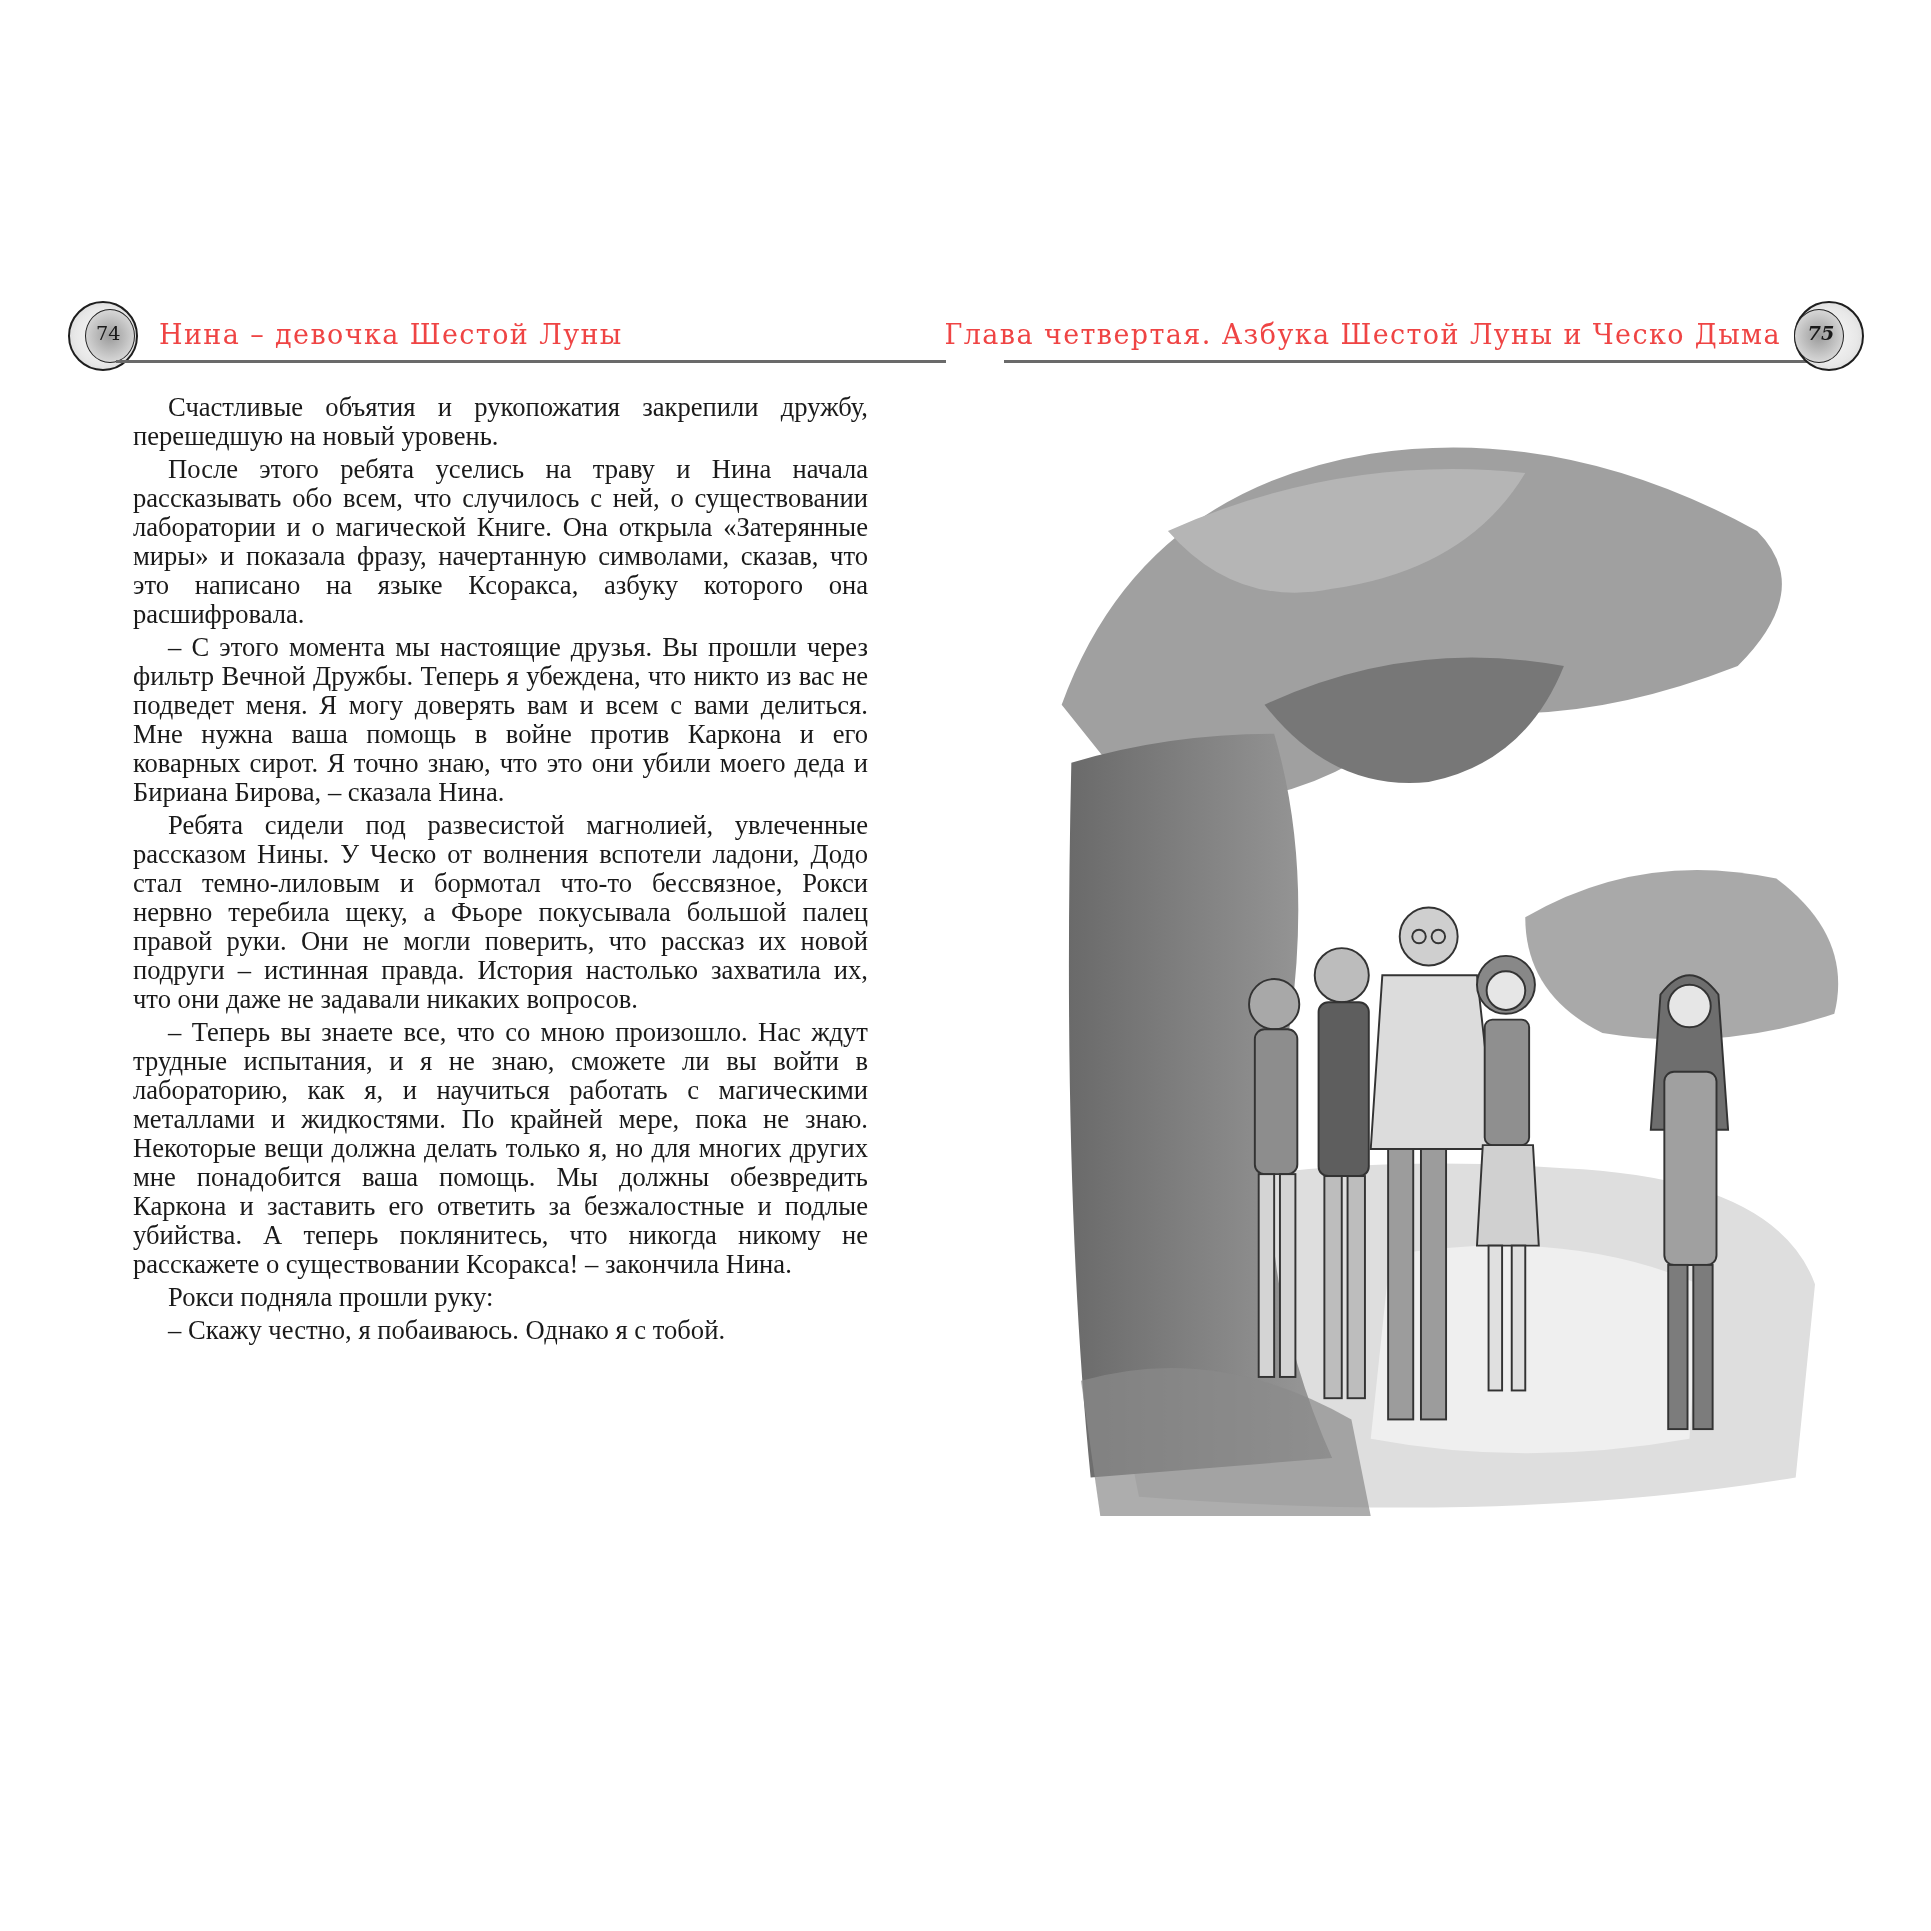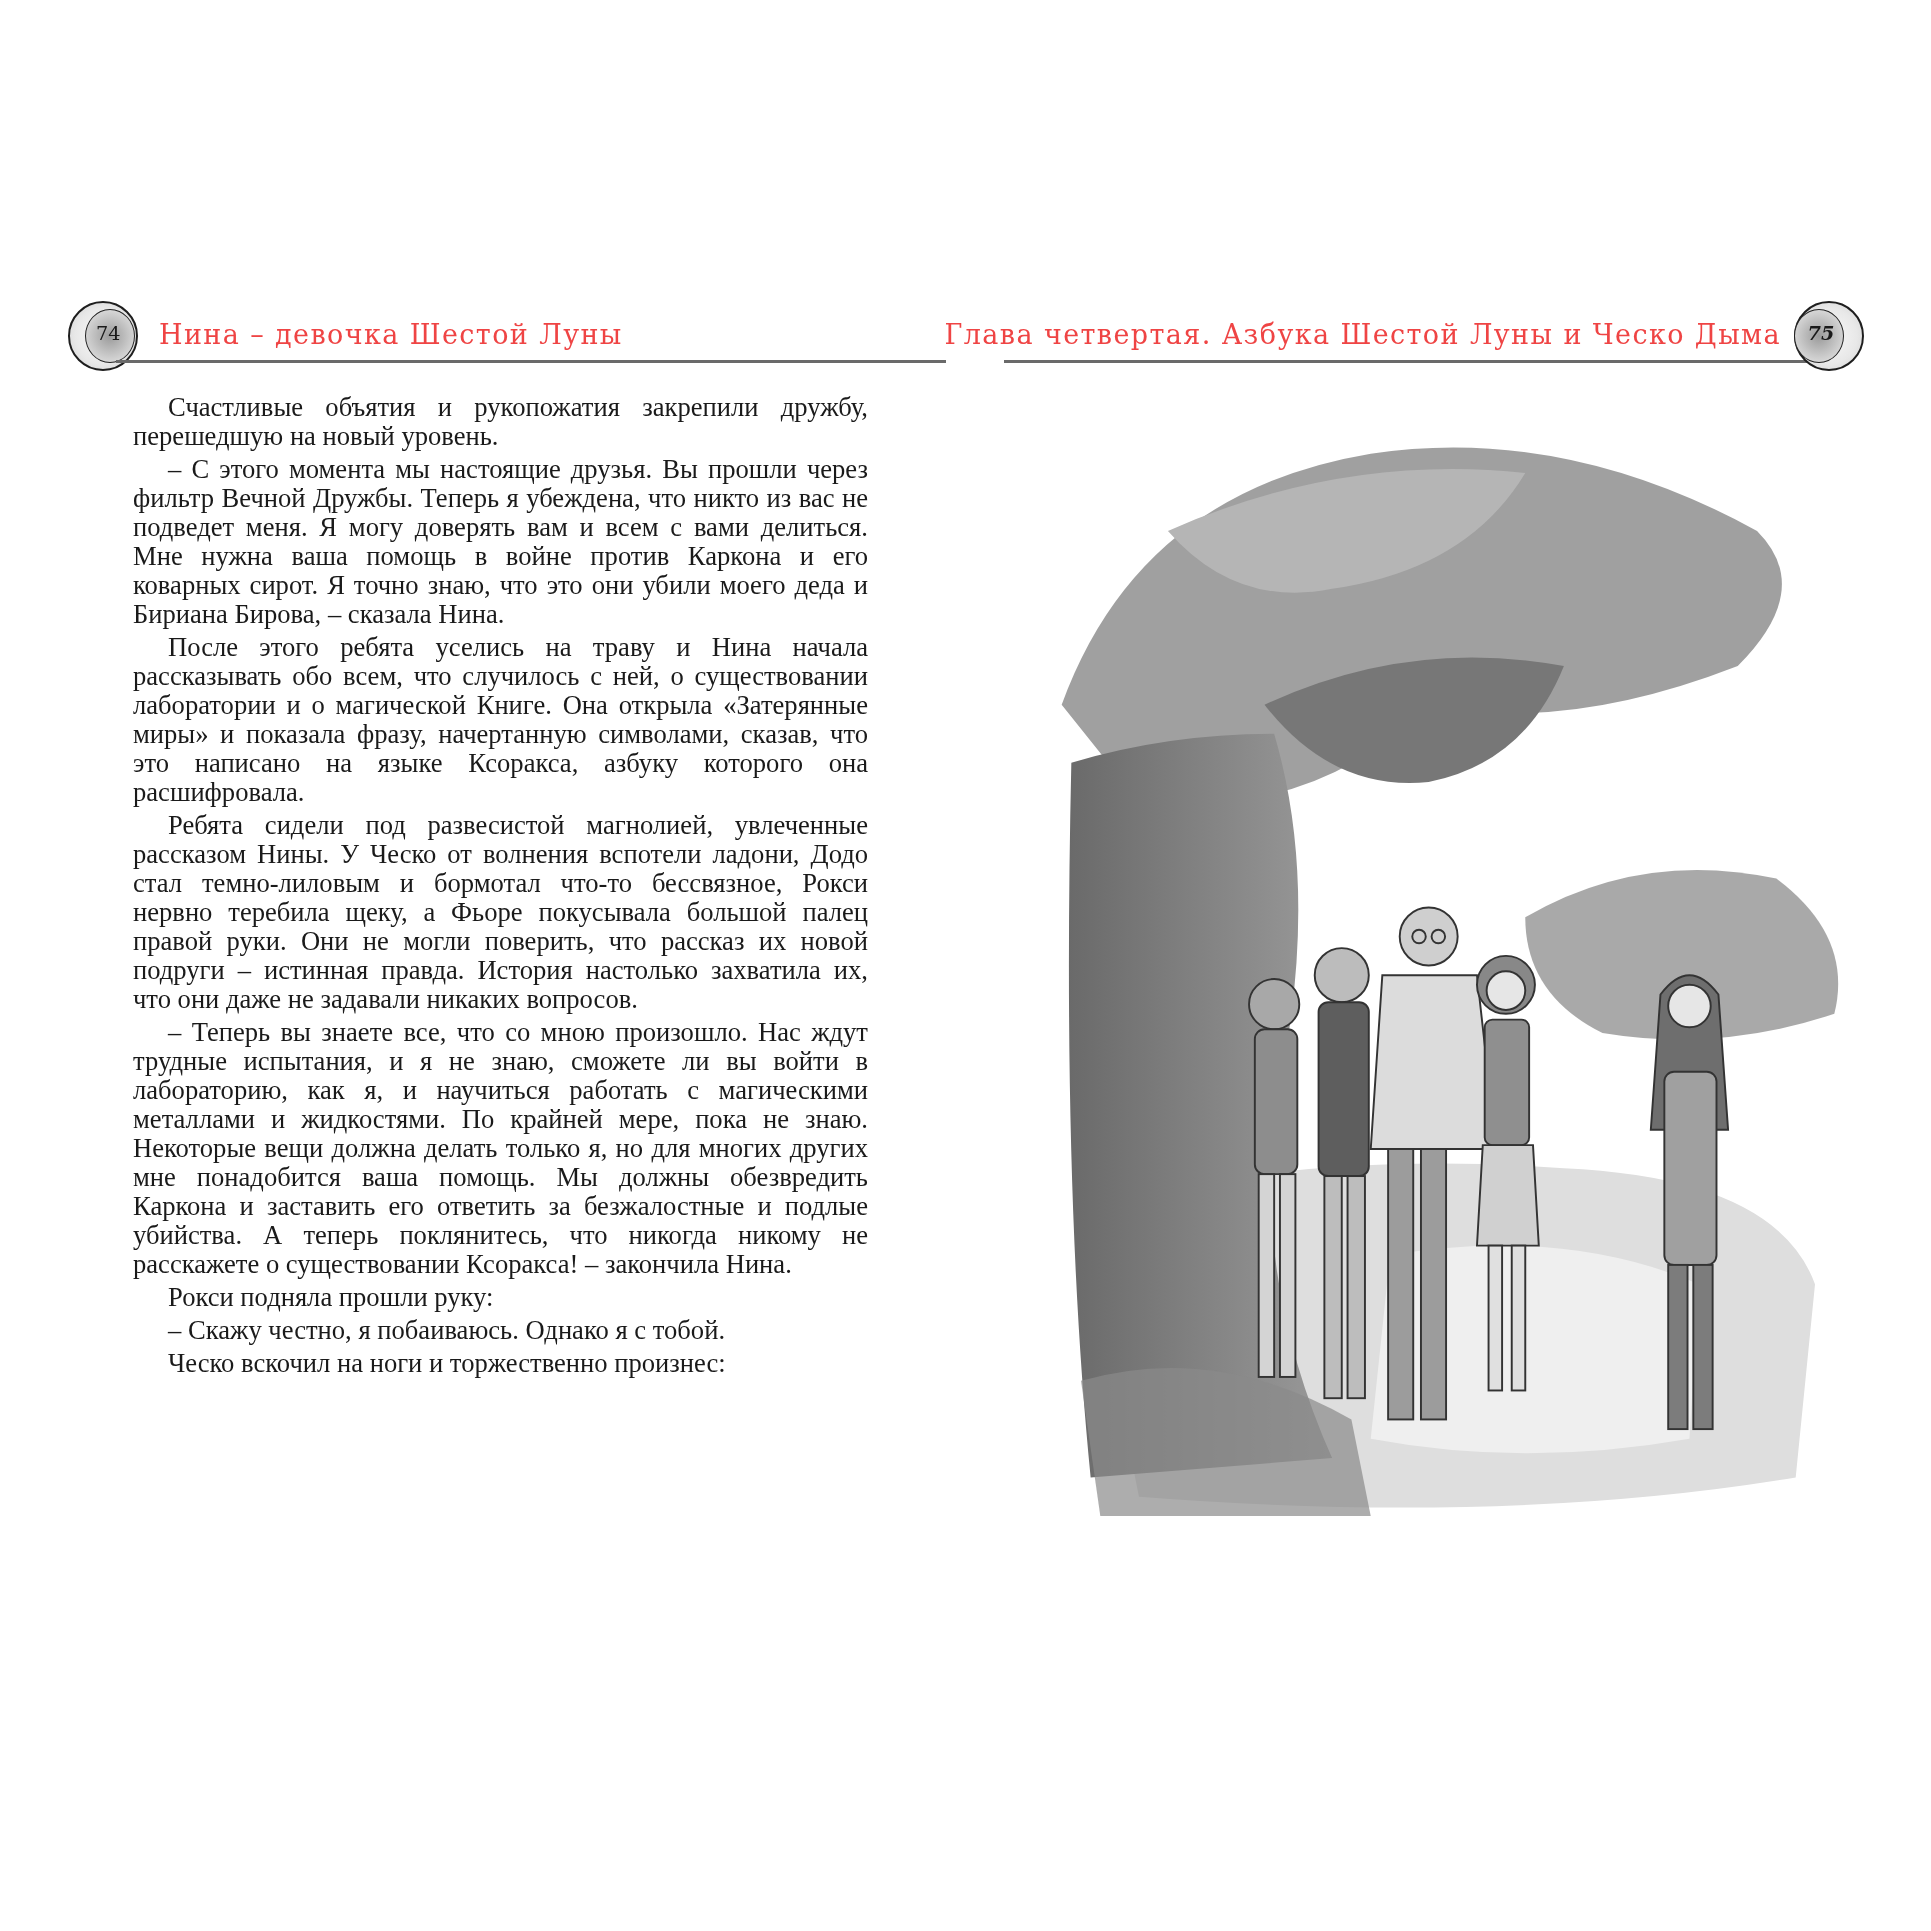--- a/index.html
+++ b/index.html
@@ -54,27 +54,26 @@
 
   <div class="running-head right">Глава четвертая. Азбука Шестой Луны и Ческо Дыма</div>
   <div class="rule right"></div>
   <div class="moon right">
     <div class="inner"></div>
     <span class="num">75</span>
   </div>
 
   <div class="text-col">
     <p>Счастливые объятия и рукопожатия закрепили дружбу, перешедшую на новый уровень.</p>
+    <p>После этого ребята уселись на траву и Нина начала рассказывать обо всем, что случилось с ней, о существовании лаборатории и о магической Книге. Она открыла «Затерянные миры» и показала фразу, начертанную символами, сказав, что это написано на языке Ксоракса, азбуку которого она расшифровала.</p>
     <p>– С этого момента мы настоящие друзья. Вы прошли через фильтр Вечной Дружбы. Теперь я убеждена, что никто из вас не подведет меня. Я могу доверять вам и всем с вами делиться. Мне нужна ваша помощь в войне против Каркона и его коварных сирот. Я точно знаю, что это они убили моего деда и Бириана Бирова, – сказала Нина.</p>
-    <p>После этого ребята уселись на траву и Нина начала рассказывать обо всем, что случилось с ней, о существовании лаборатории и о магической Книге. Она открыла «Затерянные миры» и показала фразу, начертанную символами, сказав, что это написано на языке Ксоракса, азбуку которого она расшифровала.</p>
     <p>Ребята сидели под развесистой магнолией, увлеченные рассказом Нины. У Ческо от волнения вспотели ладони, Додо стал темно-лиловым и бормотал что-то бессвязное, Рокси нервно теребила щеку, а Фьоре покусывала большой палец правой руки. Они не могли поверить, что рассказ их новой подруги – истинная правда. История настолько захватила их, что они даже не задавали никаких вопросов.</p>
     <p>– Теперь вы знаете все, что со мною произошло. Нас ждут трудные испытания, и я не знаю, сможете ли вы войти в лабораторию, как я, и научиться работать с магическими металлами и жидкостями. По крайней мере, пока не знаю. Некоторые вещи должна делать только я, но для многих других мне понадобится ваша помощь. Мы должны обезвредить Каркона и заставить его ответить за безжалостные и подлые убийства. А теперь поклянитесь, что никогда никому не расскажете о существовании Ксоракса! – закончила Нина.</p>
     <p>Рокси подняла прошли руку:</p>
     <p>– Скажу честно, я побаиваюсь. Однако я с тобой.</p>
-    <p>Ческо вскочил на ноги и торжественно произнес:</p>
   </div>
 
   <div class="illustration">
     <svg viewBox="0 0 880 1170" xmlns="http://www.w3.org/2000/svg">
       <defs>
         <radialGradient id="fade" cx="50%" cy="45%" r="60%">
           <stop offset="0%" stop-color="#cfcfcf"></stop>
           <stop offset="70%" stop-color="#e6e6e6"></stop>
           <stop offset="100%" stop-color="#ffffff"></stop>
         </radialGradient>

